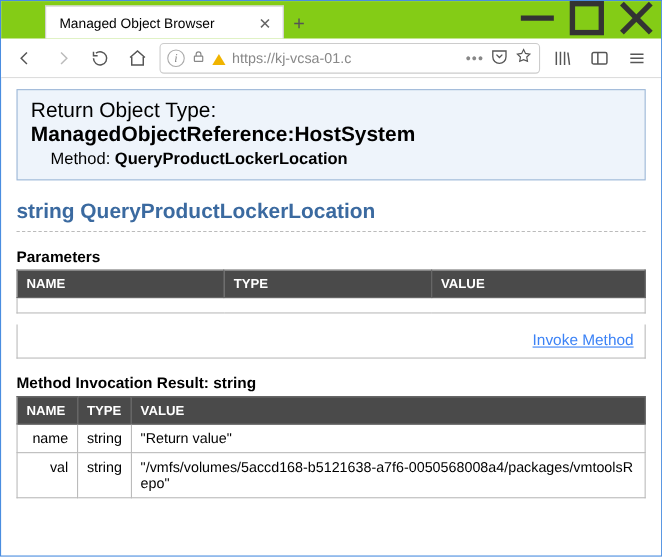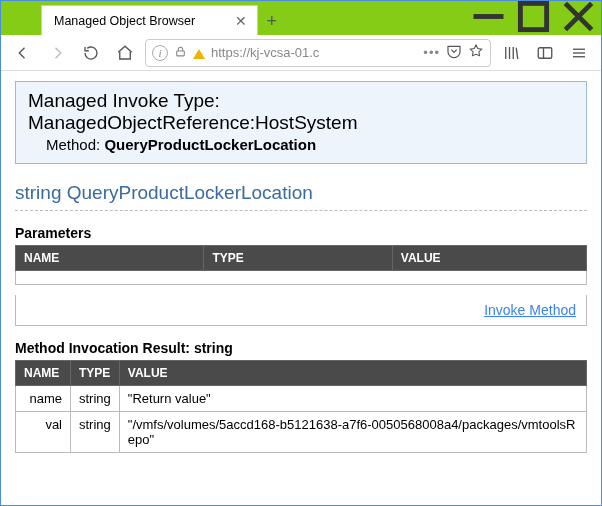--- a/index.html
+++ b/index.html
@@ -82,28 +82,28 @@
   .hamburger { font-size:16px; }
 
   
   .content { padding: 10px 14px; font-family: Arial, sans-serif; }
   .mo-box {
     border: 1px solid #9db8d8;
     background: #eef4fb;
     padding: 8px 12px 10px;
   }
   .mo-type-line { font-size: 19px; }
-  .mo-ref-line { font-size: 19px; font-weight: normal; }
+  .mo-ref-line { font-size: 19px; font-weight: bold; }
   .mo-sub { margin-left: 18px; font-size: 15px; margin-top:2px; }
   .mo-sub b { font-weight: bold; }
 
   h2.method-sig {
     margin-top: 18px;
     font-size: 19px;
-    font-weight: normal;
+    font-weight: bold;
     color: #3b6aa0;
     padding-bottom: 6px;
     border-bottom: 1px dashed #bbb;
   }
   h3.section { font-size: 14px; font-weight: bold; margin-top: 14px; margin-bottom:4px;}
   table.params, table.result {
     width: 100%;
     border-collapse: collapse;
     font-size: 13px;
     border: 1px solid #888;
@@ -237,21 +237,21 @@
           <line x1="4" y1="7" x2="20" y2="7"></line>
           <line x1="4" y1="12" x2="20" y2="12"></line>
           <line x1="4" y1="17" x2="20" y2="17"></line>
         </svg>
     </div>
   </div>
 </div>
 
 <div class="content">
   <div class="mo-box">
-    <div class="mo-type-line">Managed Invoke Type:</div>
+    <div class="mo-type-line">Return Object Type:</div>
     <div class="mo-ref-line">ManagedObjectReference:HostSystem</div>
     <div class="mo-sub">
       <span>Method:</span>
       <b>QueryProductLockerLocation</b>
     </div>
   </div>
 
   <h2 class="method-sig">string QueryProductLockerLocation</h2>
 
   <h3 class="section">Parameters</h3>

